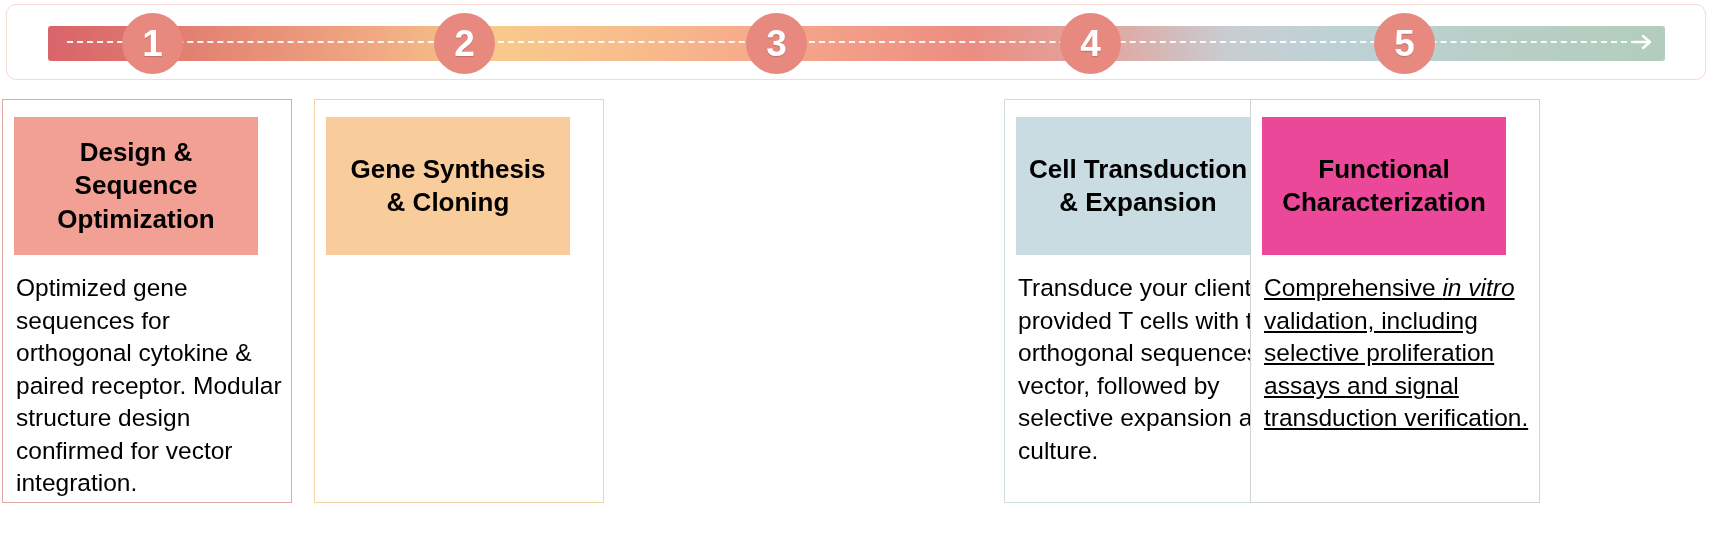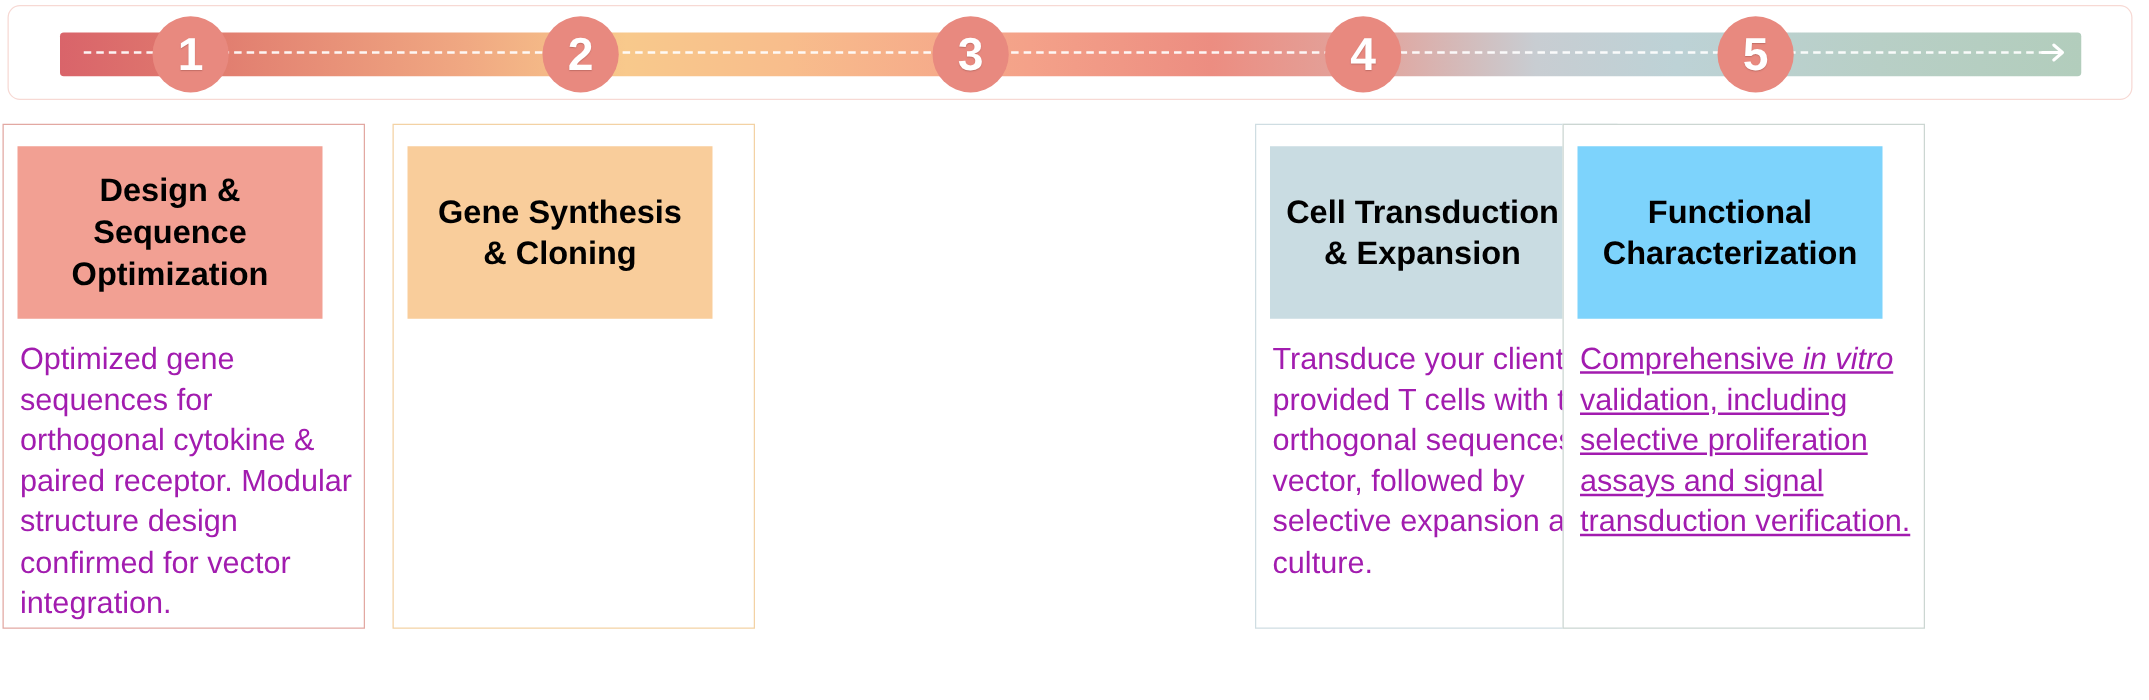--- a/index.html
+++ b/index.html
@@ -128,30 +128,30 @@
     color: #000000;
     line-height: 1.28;
     padding: 0 4px;
     white-space: pre-line;
     overflow: visible;
   }
   .card.c1 .card-header { background: #f2a093; }
   .card.c2 .card-header { background: #f9cd9b; }
   .card.c3 .card-header { background: #f2a79a; }
   .card.c4 .card-header { background: #c9dce2; }
-  .card.c5 .card-header { background: #7dd3fc; text-align: center; }
+  .card.c5 .card-header { background: #ec4899; text-align: center; }
 
   .card-body {
     position: absolute;
     left: 13px;
     top: 172px;
     width: 268px;
     font-size: 24.5px;
     line-height: 1.33;
-    color: #a21caf;
+    color: #000000;
     white-space: normal;
     word-break: normal;
     overflow: visible;
   }
   .card.c2 .card-body { width: 282px; word-break: break-all; }
   .card.c5 .card-body { width: 300px; text-decoration: underline; }
   .card-body em { font-style: italic; }
 </style>
 </head>
 <body>

